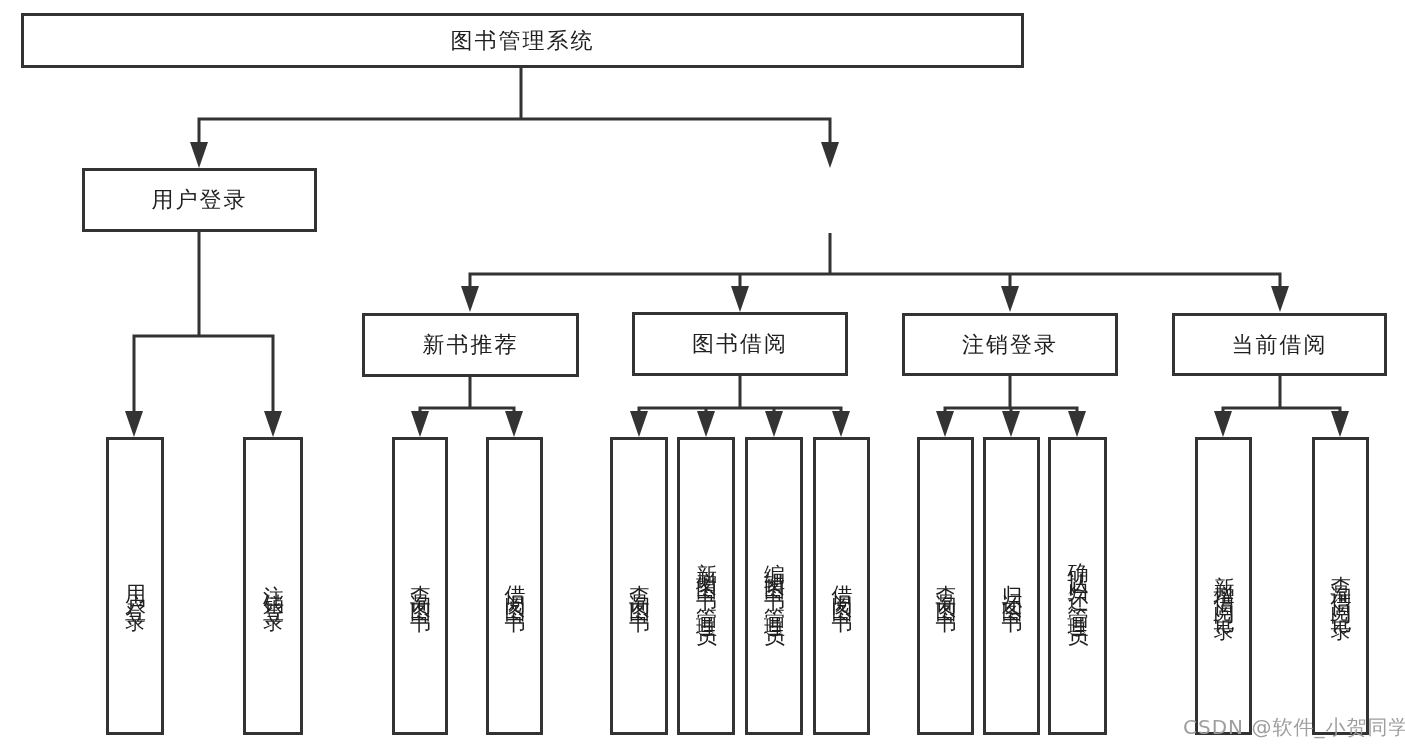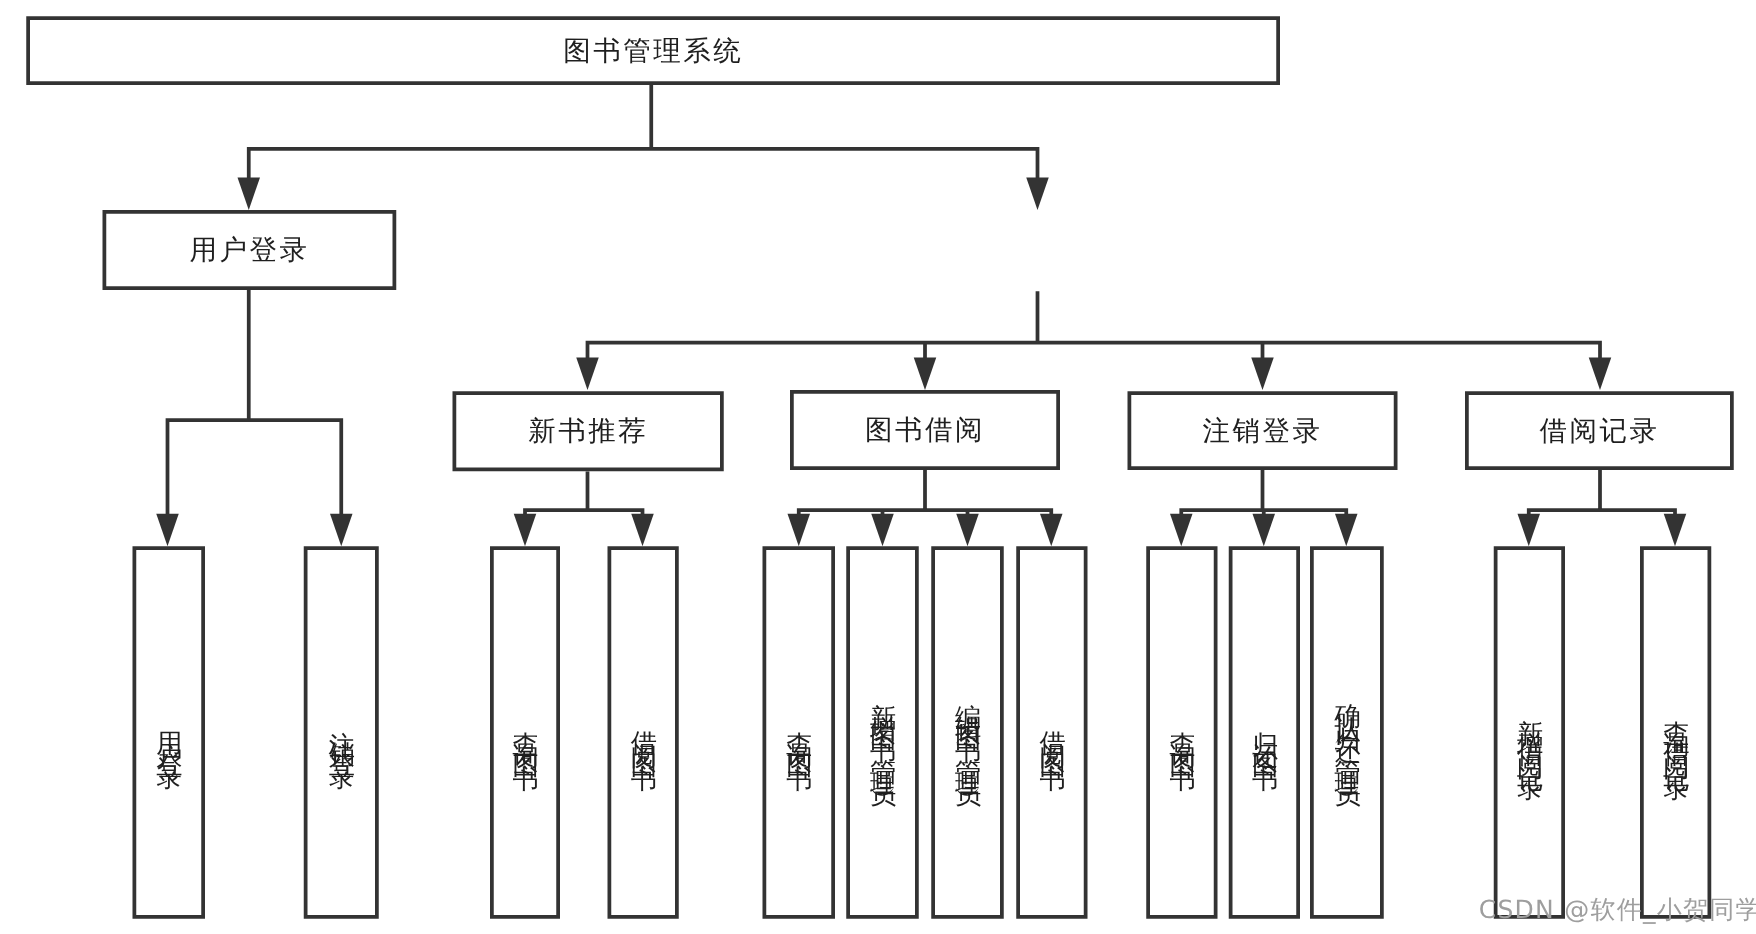--- a/index.html
+++ b/index.html
@@ -99,21 +99,21 @@
     </g>
   </svg>
 
   <div class="box hbox" style="left:21px; top:13px; width:1003px; height:55px;">图书管理系统</div>
 
   <div class="box hbox" style="left:82px; top:168px; width:235px; height:64px;">用户登录</div>
 
   <div class="box hbox" style="left:362px; top:313px; width:217px; height:64px;">新书推荐</div>
   <div class="box hbox" style="left:632px; top:312px; width:216px; height:64px;">图书借阅</div>
   <div class="box hbox" style="left:902px; top:313px; width:216px; height:63px;">注销登录</div>
-  <div class="box hbox" style="left:1172px; top:313px; width:215px; height:63px;">借阅记录</div>
+  <div class="box hbox" style="left:1172px; top:313px; width:215px; height:63px;">当前借阅</div>
 
   <div class="box" style="left:106px; top:437px; width:58px; height:298px;">
     <span class="vtext">用户登录</span>
   </div>
   <div class="box" style="left:243px; top:437px; width:60px; height:298px;">
     <span class="vtext">注销登录</span>
   </div>
 
   <div class="box" style="left:392px; top:437px; width:56px; height:298px;">
     <span class="vtext">查询图书</span>

